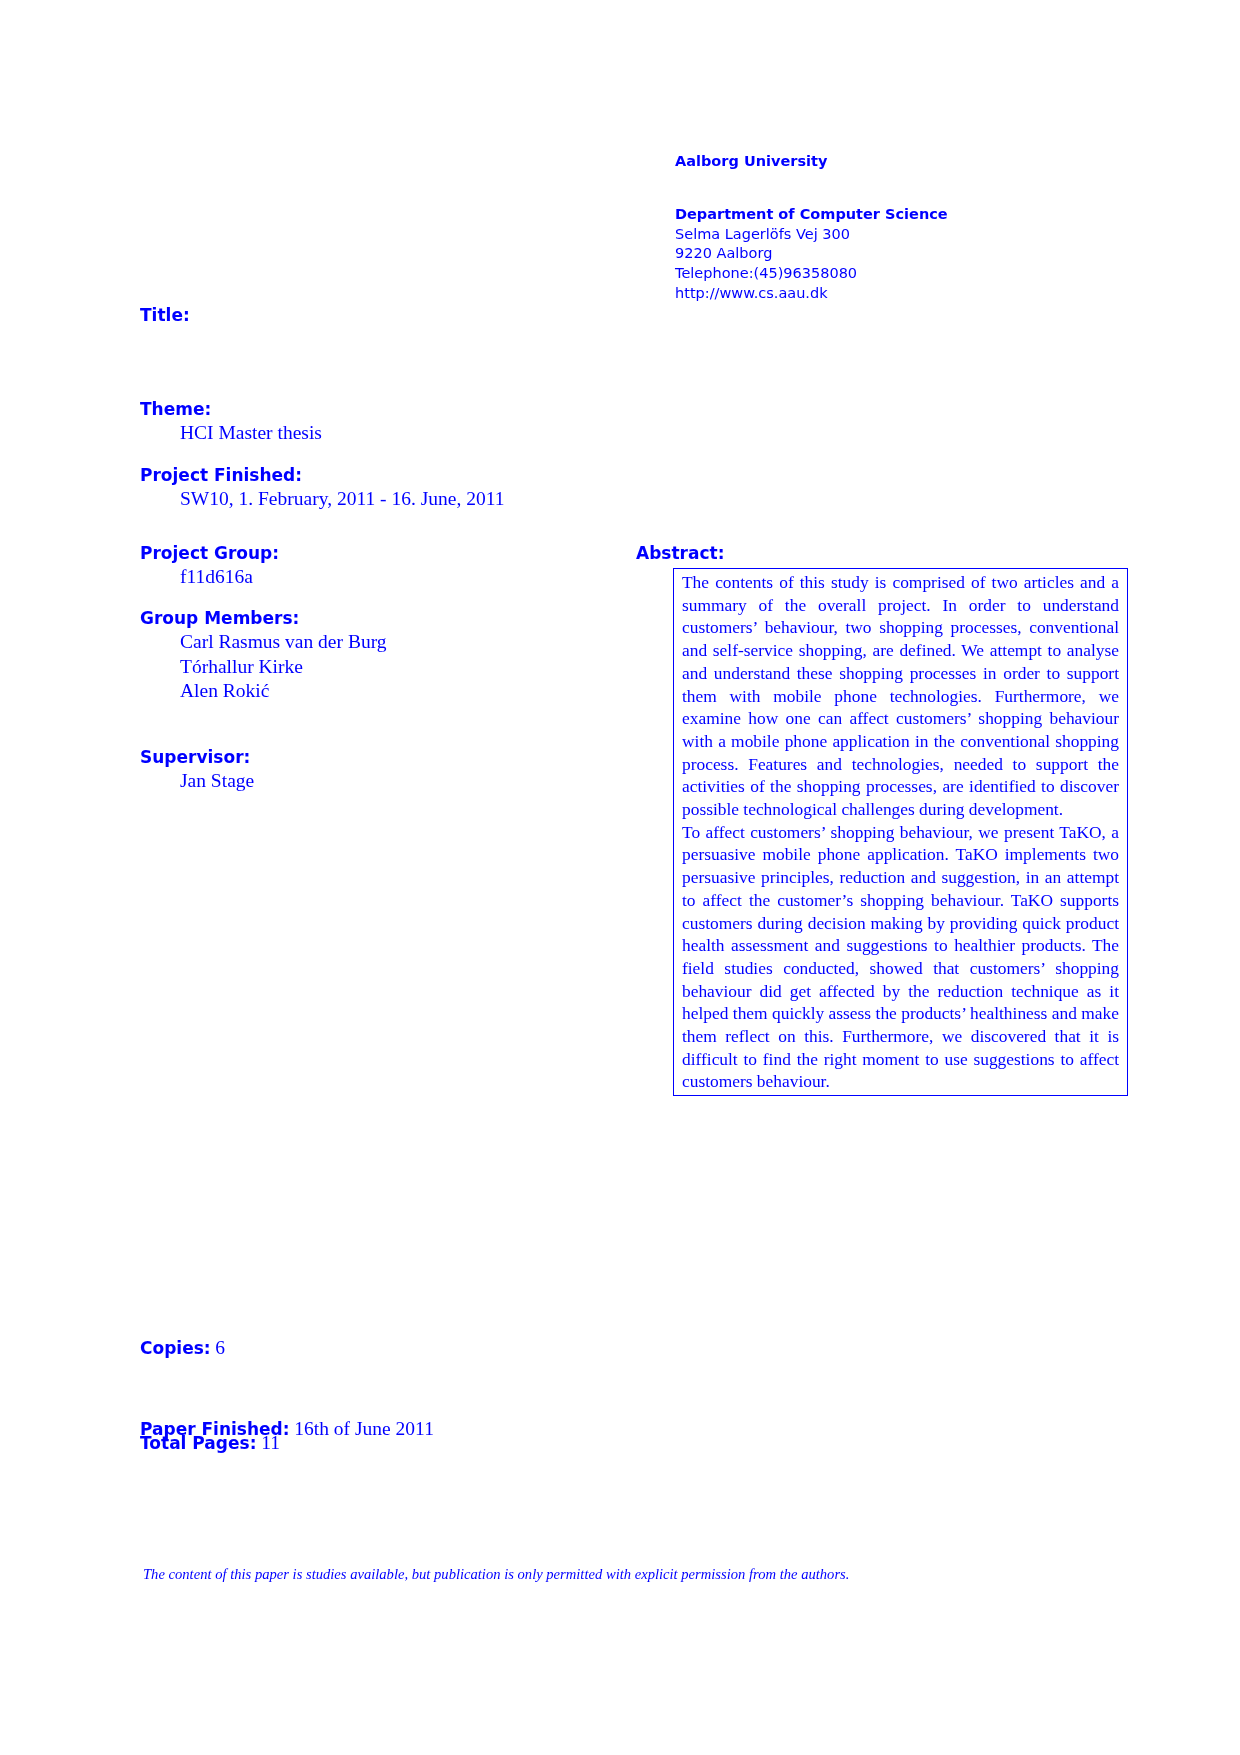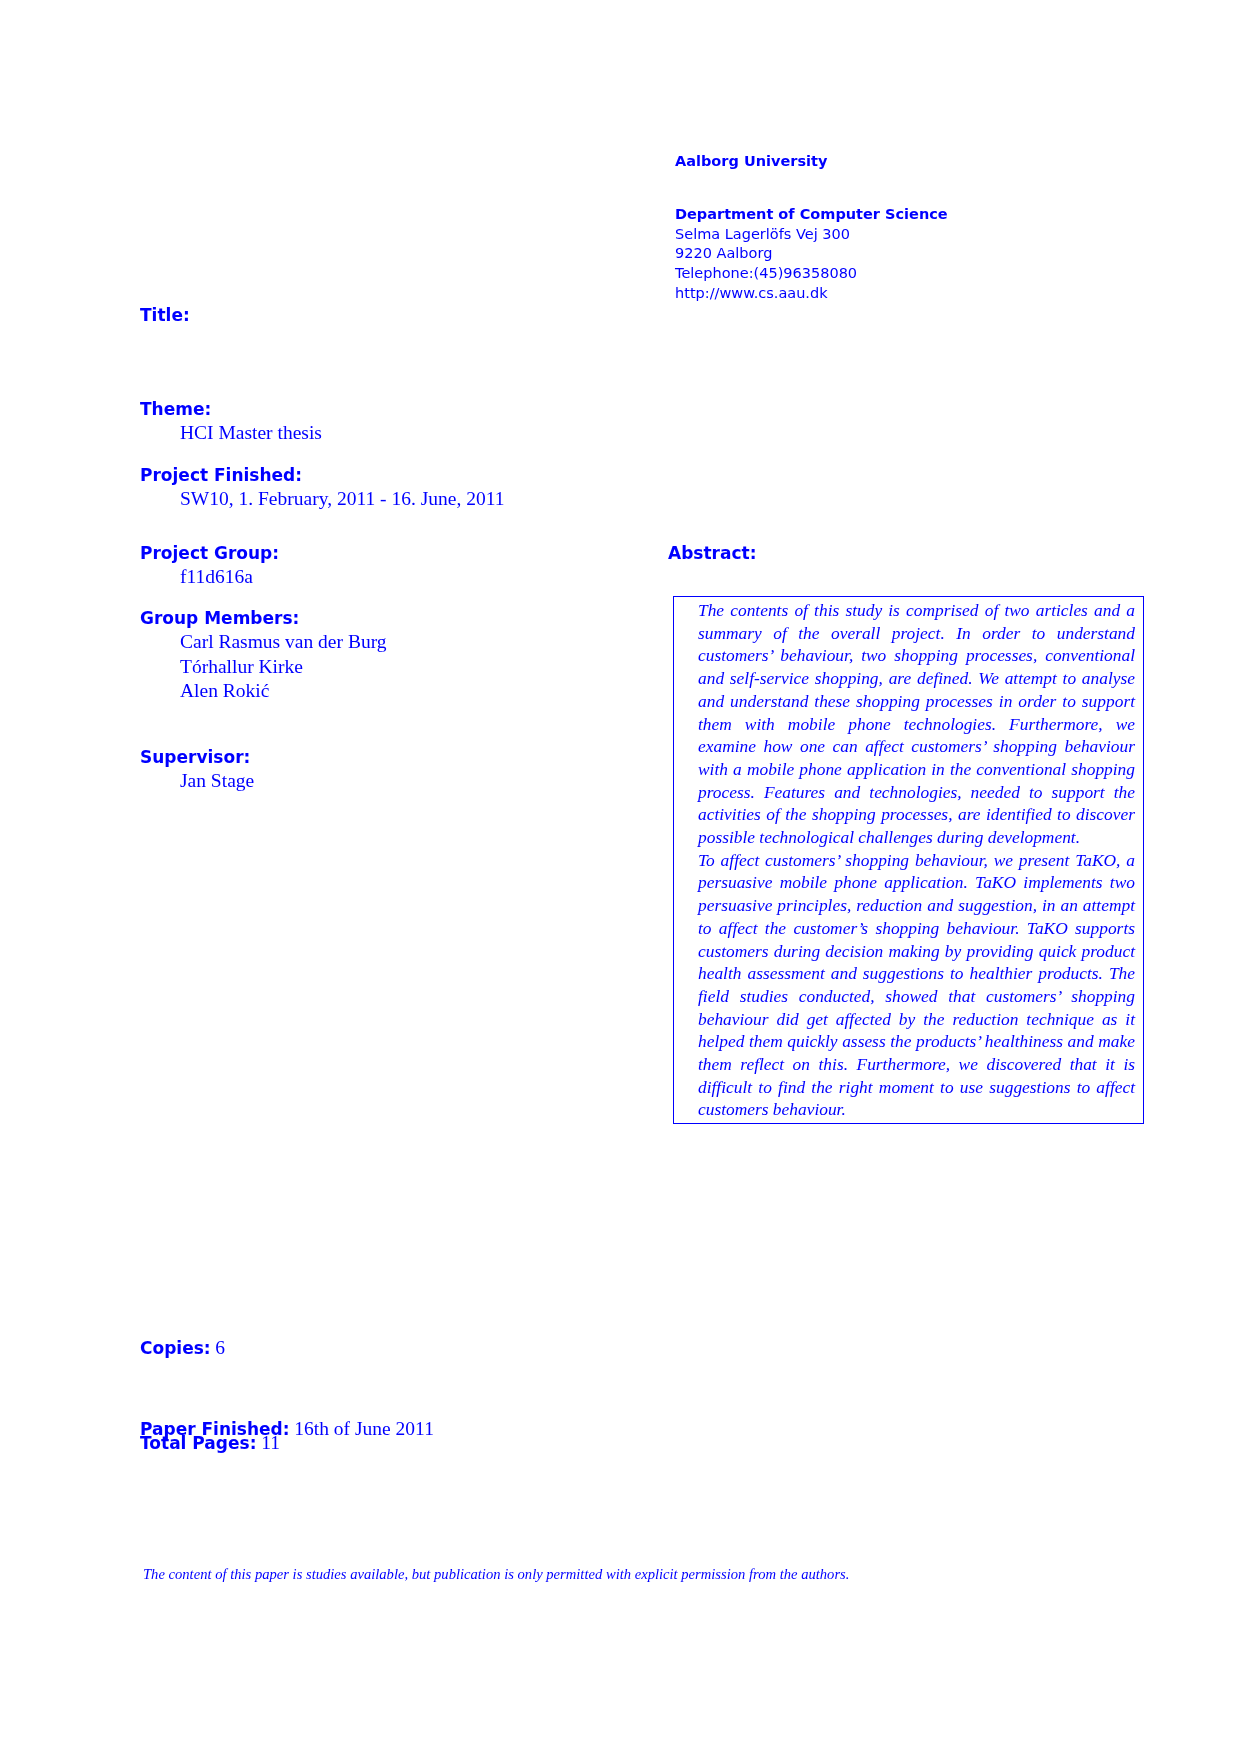--- a/index.html
+++ b/index.html
@@ -14,22 +14,22 @@
   .field-value { font-family: "Liberation Serif", "DejaVu Serif", serif; font-size: 19.5px; line-height: 24.5px; padding-left: 40px; }
 
   #f-title { top: 292px; margin-top: 11px; }
   #f-title .field-value { width: 440px; }
   #f-theme { top: 397px; }
   #f-timeframe { top: 463px; }
   #f-group { top: 541px; }
   #f-members { top: 606px; }
   #f-supervisor { top: 745px; }
 
-  #abstract-label { position: absolute; left: 668px; top: 541px; font-family: "DejaVu Sans", "Liberation Sans", sans-serif; font-weight: bold; font-size: 17px; line-height: 24px; }
-  #abstract-box { position: absolute; left: 673px; top: 596px; width: 437px; border: 1.3px solid #0000ff; padding: 2px 8px 2px 24px; box-sizing: content-box; font-style: italic; }
+  #abstract-label { position: absolute; left: 636px; top: 541px; font-family: "DejaVu Sans", "Liberation Sans", sans-serif; font-weight: bold; font-size: 17px; line-height: 24px; }
+  #abstract-box { position: absolute; left: 673px; top: 568px; width: 437px; border: 1.3px solid #0000ff; padding: 2px 8px 2px 8px; box-sizing: content-box; }
   #abstract-box p { margin: 0; font-family: "Liberation Serif", "DejaVu Serif", serif; font-size: 17.4px; line-height: 22.7px; text-align: justify; hyphens: auto; }
 
   .meta { position: absolute; left: 140px; font-size: 19px; }
   .meta .k { font-family: "DejaVu Sans", "Liberation Sans", sans-serif; font-weight: bold; font-size: 17px; }
   .meta .v { font-family: "Liberation Serif", "DejaVu Serif", serif; font-size: 19.5px; }
   #m-copies { top: 1337px; }
   #m-pages { top: 1432px; }
   #m-finished { top: 1418px; }
 
   #footer { position: absolute; left: 143px; top: 1566px; font-family: "Liberation Serif", "DejaVu Serif", serif; font-style: italic; font-size: 14.6px; }

